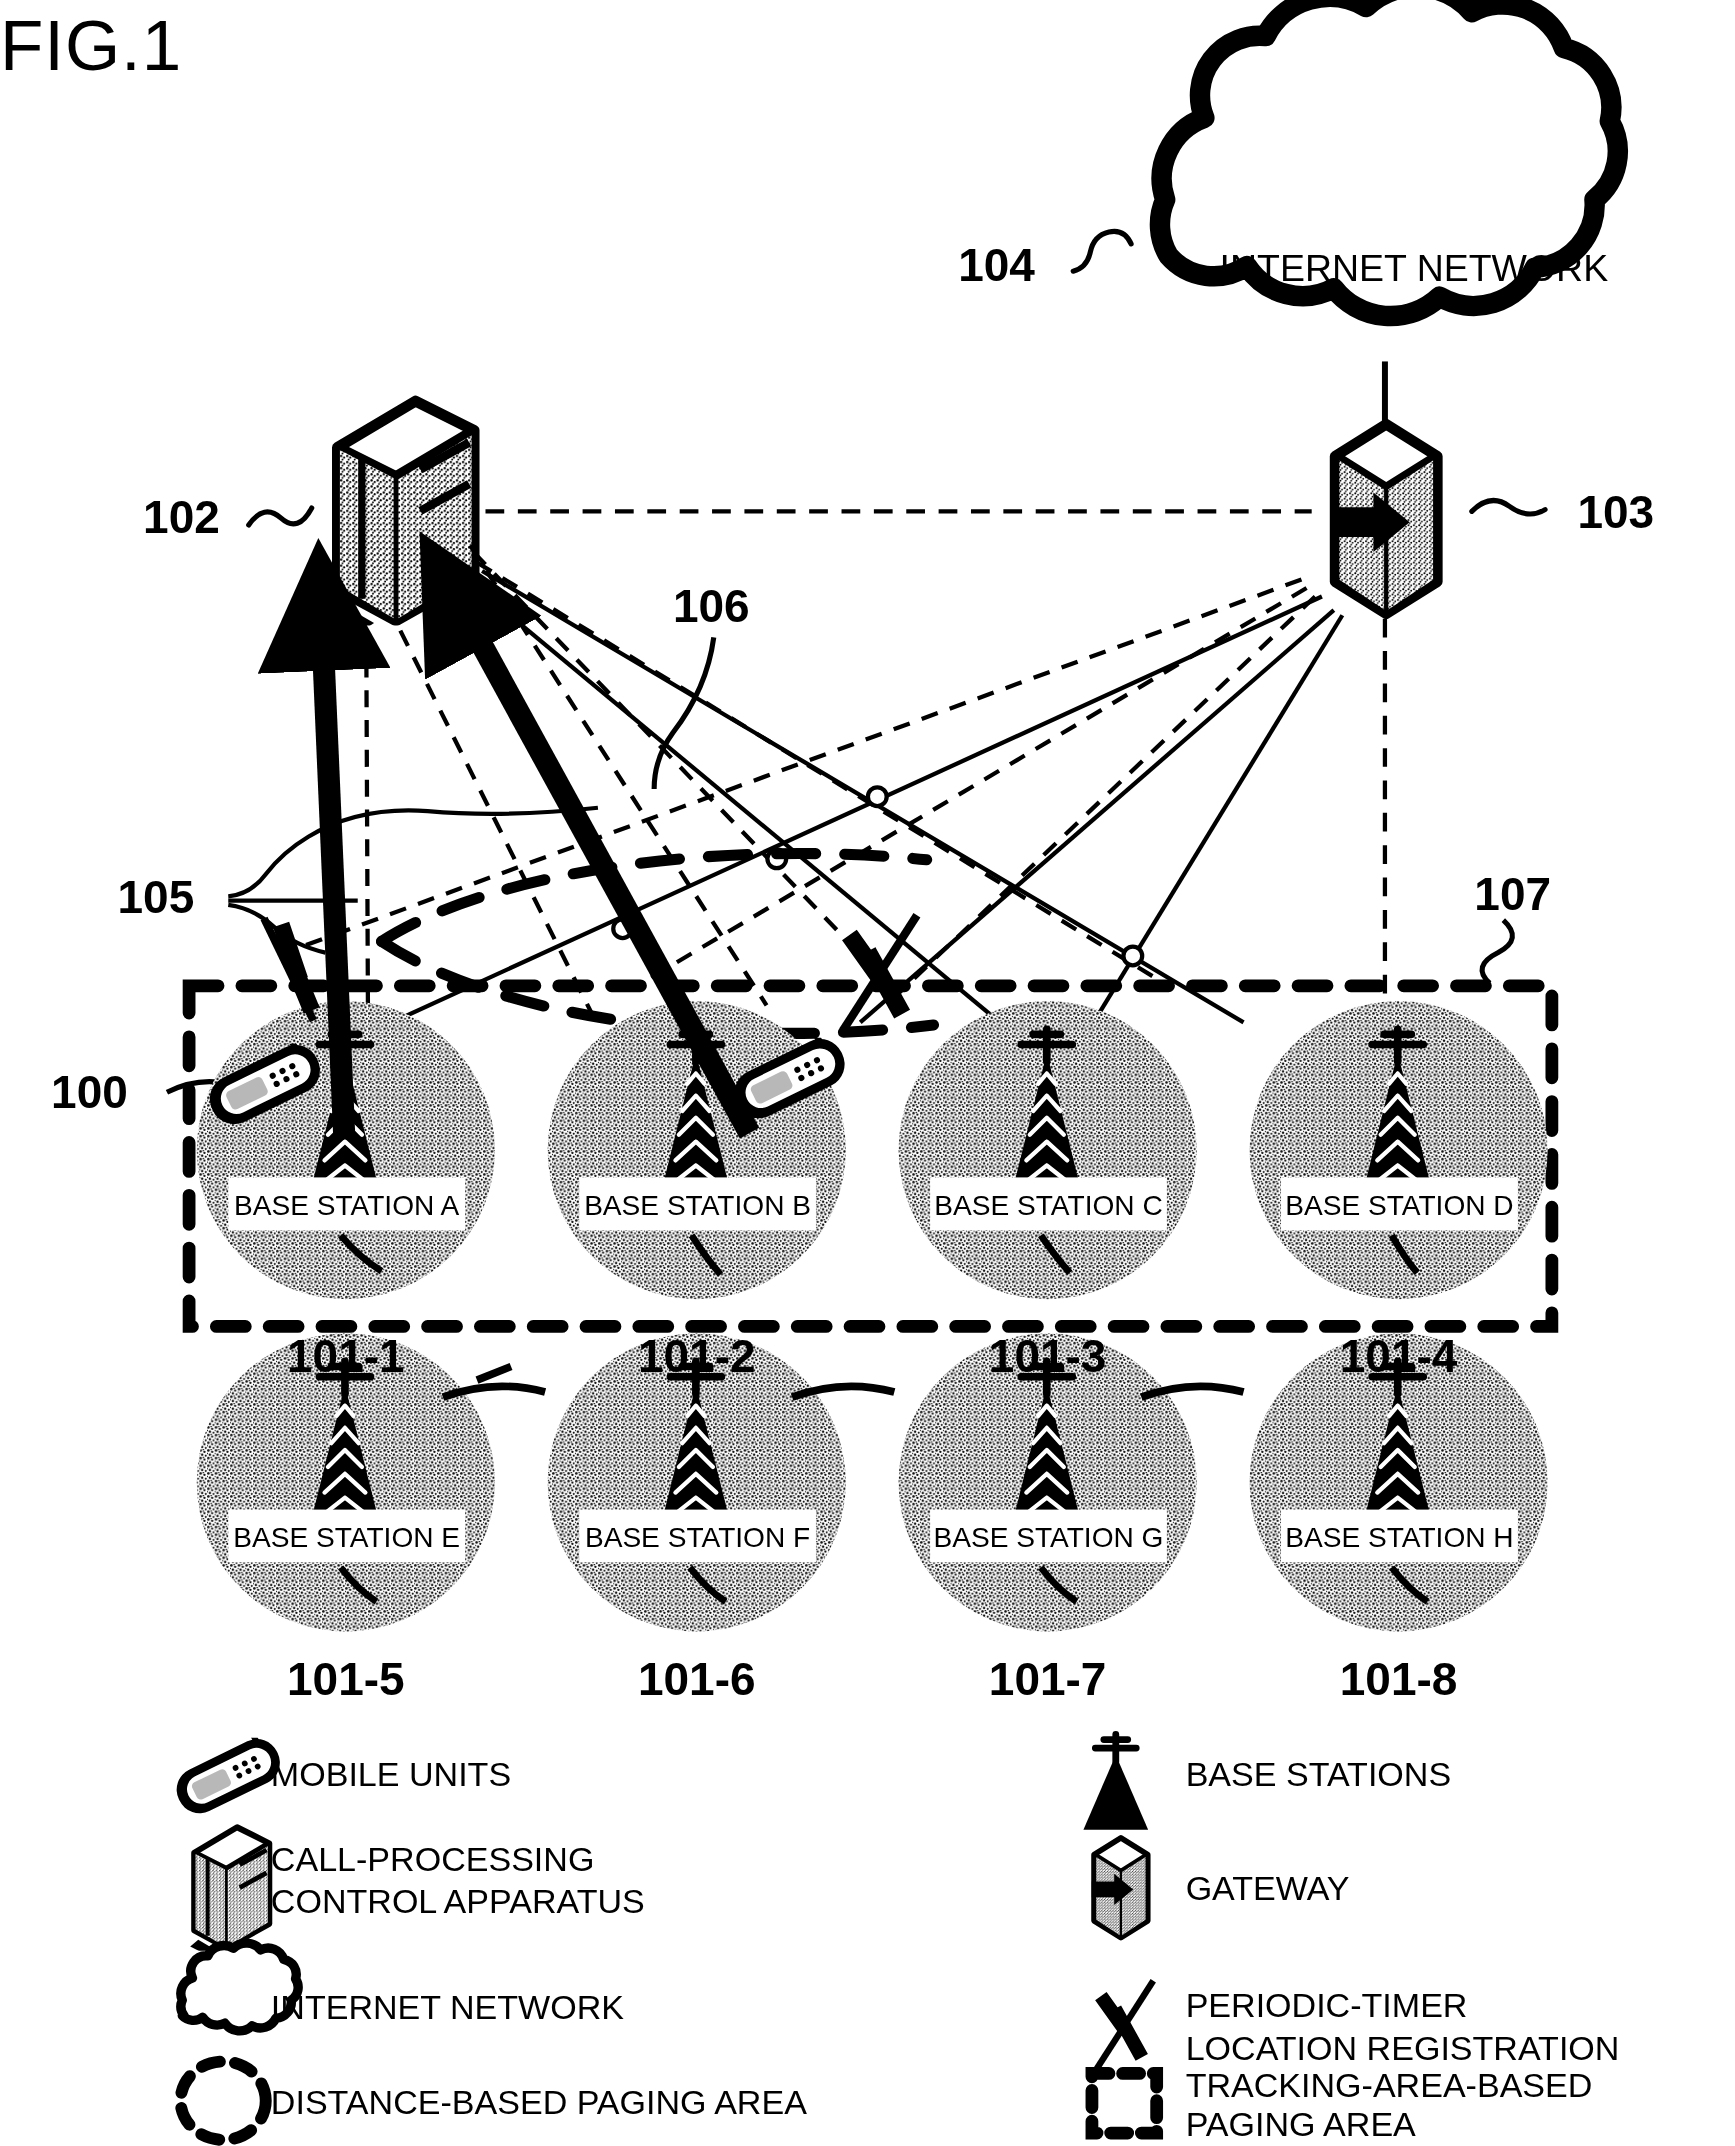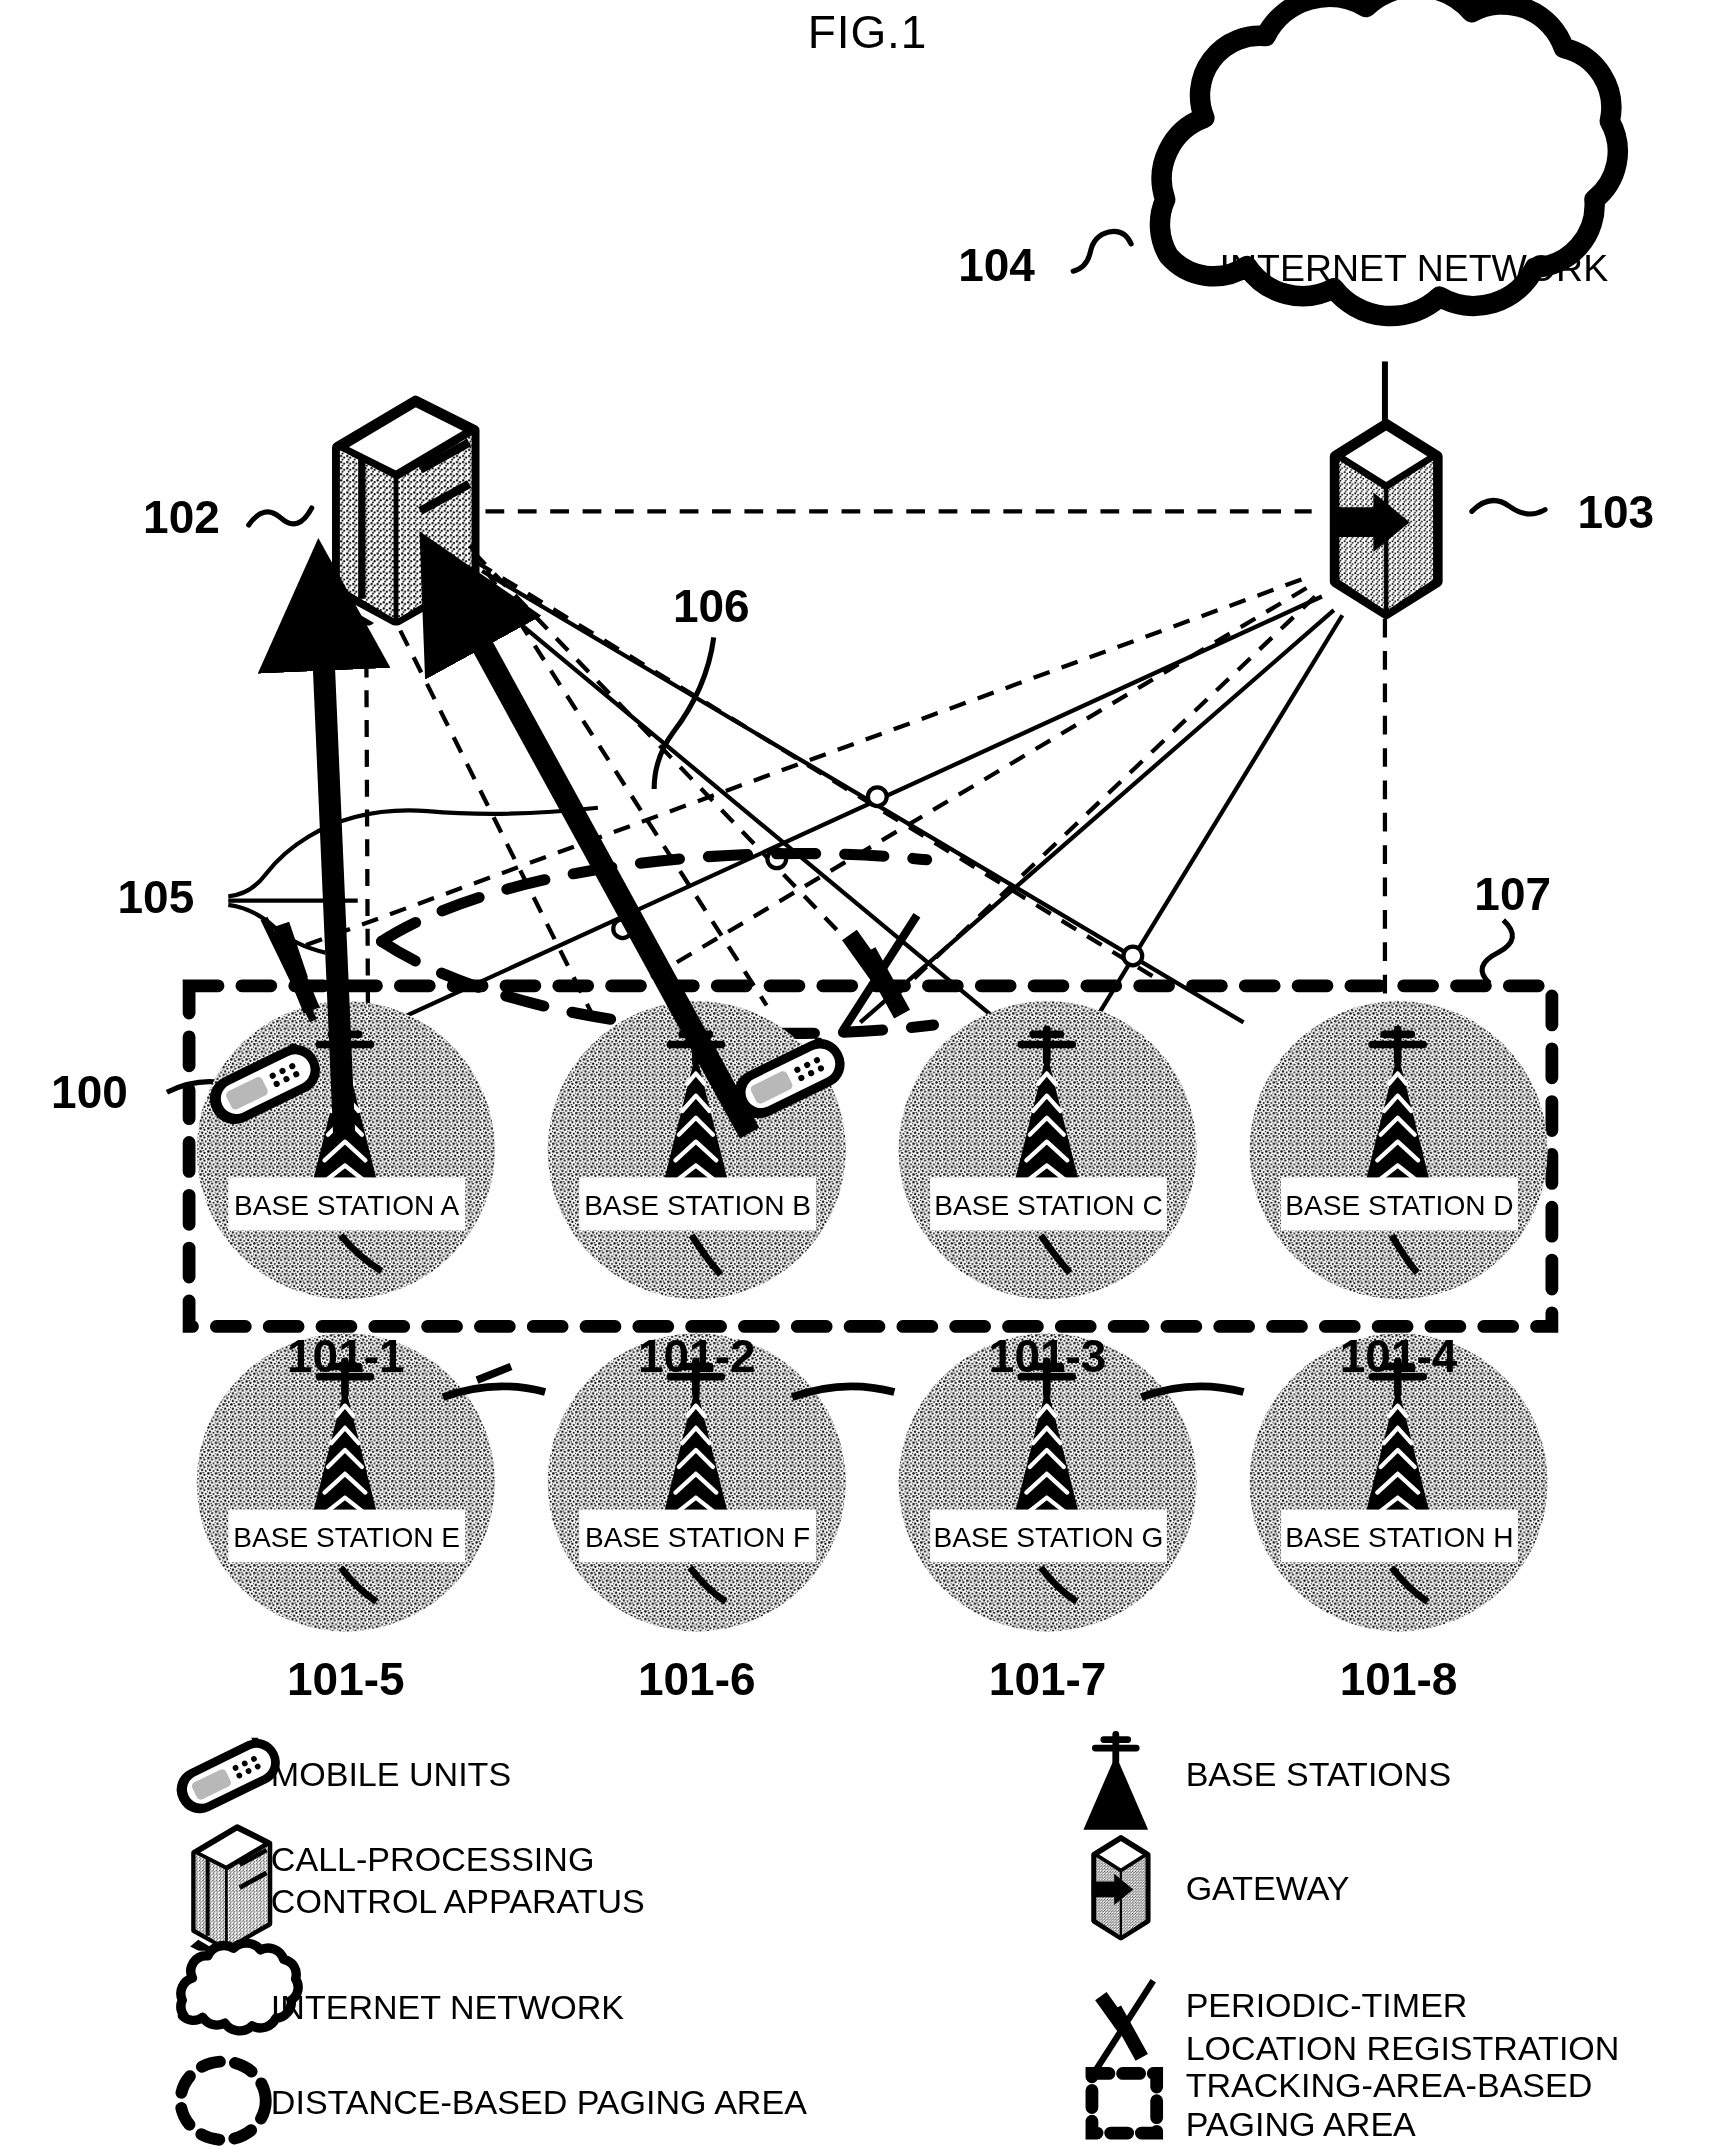--- a/index.html
+++ b/index.html
@@ -16,22 +16,22 @@
     width: 1735px;
     height: 2147px;
     background: #ffffff;
     overflow: hidden;
   }
   #fig-title {
     position: absolute;
     top: 5.1px;
     left: 0;
     width: 1735px;
-    text-align: center;
-    font-size: 46px;
+    text-align: left;
+    font-size: 71px;
     font-weight: 400;
     letter-spacing: 0.9px;
   }
   #art {
     position: absolute;
     top: 0;
     left: 0;
   }
   .refnum {
     font-family: "Liberation Sans", sans-serif;

